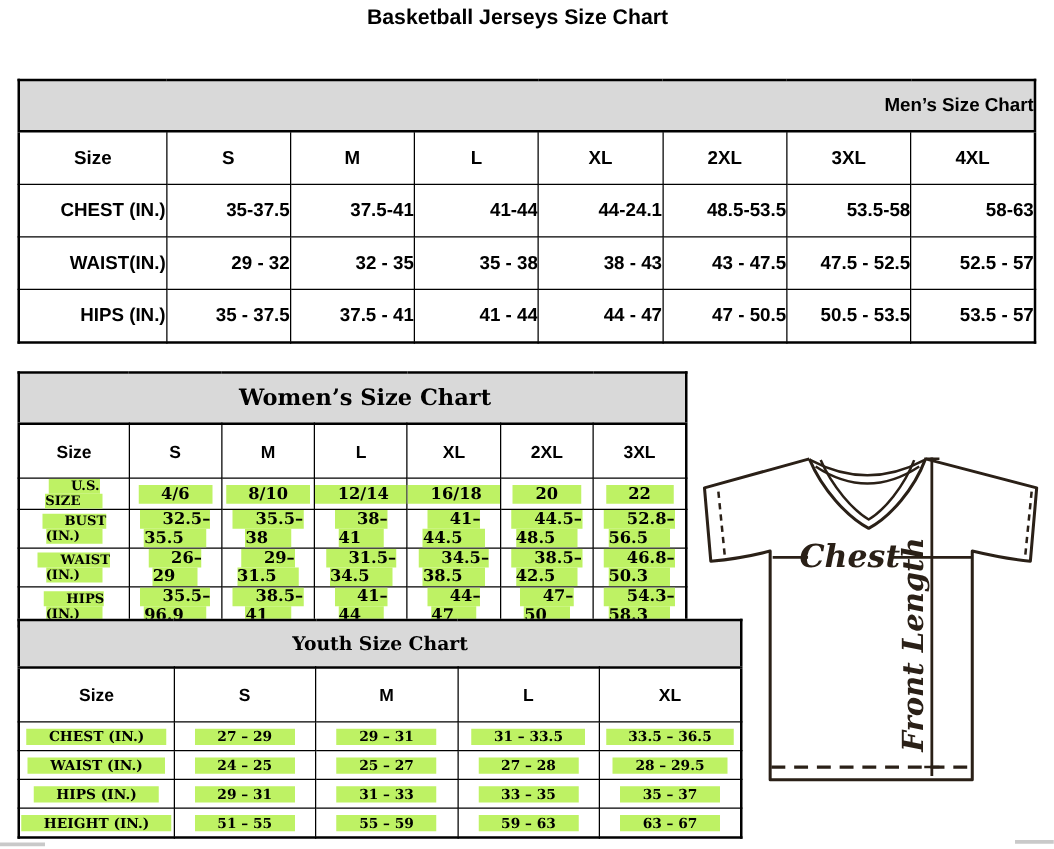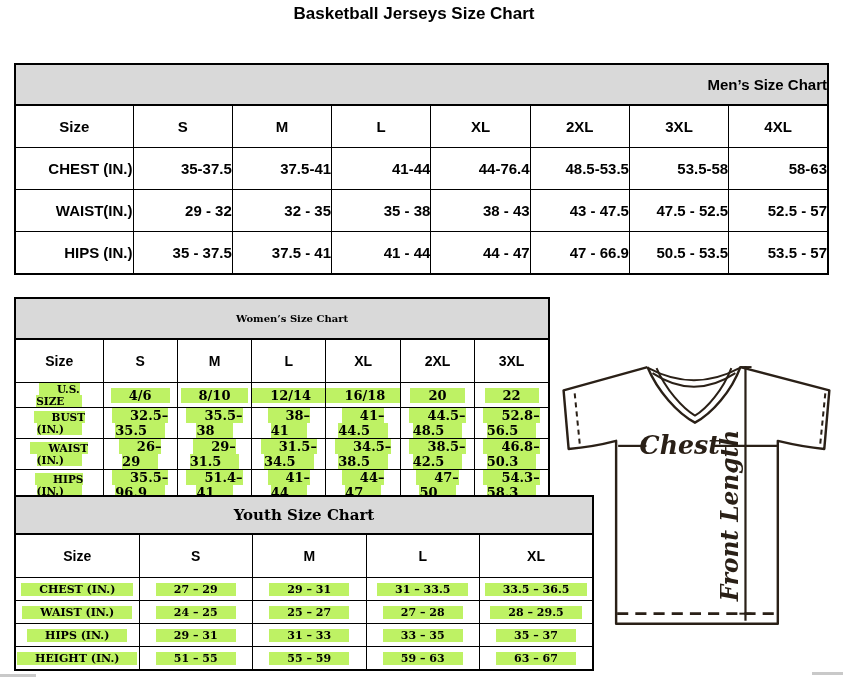--- a/index.html
+++ b/index.html
@@ -18,21 +18,21 @@
   .tbl-title{
     background:#d9d9d9;font-weight:bold;font-size:16px;border-bottom:2px solid #000;
   }
   
   .men{left:14px;top:63px;width:815px;}
   .men .tbl-title{height:39px;}
   .men th{height:41px;font-size:15px;font-weight:bold;}
   .men td{height:41px;font-size:15px;font-weight:bold;text-align:right;}
   
   .women{left:14px;top:297px;width:536px;}
-  .women .tbl-title{height:39px;font-size:10px;padding-left:20px;}
+  .women .tbl-title{height:39px;font-size:18px;padding-left:20px;}
   .women th{height:42px;font-size:14px;font-weight:bold;}
   .women td{
     height:21px;font-size:13px;font-weight:bold;
     font-family:"DejaVu Serif",serif;
   }
   .women td.rowlabel{font-size:10.5px;}
   
   .youth{left:14px;top:495px;width:580px;}
   .youth .tbl-title{height:36px;font-size:15px;}
   .youth th{height:42px;font-size:14px;font-weight:bold;}
@@ -76,42 +76,42 @@
     <th>XL</th>
     <th>2XL</th>
     <th>3XL</th>
     <th>4XL</th>
   </tr>
   <tr>
     <td class="rowlabel">CHEST (IN.)</td>
     <td>35-37.5</td>
     <td>37.5-41</td>
     <td>41-44</td>
-    <td>44-76.4</td>
+    <td>44-24.1</td>
     <td>48.5-53.5</td>
     <td>53.5-58</td>
     <td>58-63</td>
   </tr>
   <tr>
     <td class="rowlabel">WAIST(IN.)</td>
     <td>29 - 32</td>
     <td>32 - 35</td>
     <td>35 - 38</td>
     <td>38 - 43</td>
     <td>43 - 47.5</td>
     <td>47.5 - 52.5</td>
     <td>52.5 - 57</td>
   </tr>
   <tr>
     <td class="rowlabel">HIPS (IN.)</td>
     <td>35 - 37.5</td>
     <td>37.5 - 41</td>
     <td>41 - 44</td>
     <td>44 - 47</td>
-    <td>47 - 66.9</td>
+    <td>47 - 50.5</td>
     <td>50.5 - 53.5</td>
     <td>53.5 - 57</td>
   </tr>
 </tbody>
   </table>
 
 <table class="women">
   <colgroup>
       <col style="width:88px">
       <col>
@@ -157,21 +157,21 @@
     <td><span class="hl">26–29</span></td>
     <td><span class="hl">29–31.5</span></td>
     <td><span class="hl">31.5–34.5</span></td>
     <td><span class="hl">34.5–38.5</span></td>
     <td><span class="hl">38.5–42.5</span></td>
     <td><span class="hl">46.8–50.3</span></td>
   </tr>
   <tr>
     <td class="rowlabel"><span class="hl">HIPS (IN.)</span></td>
     <td><span class="hl">35.5–96.9</span></td>
-    <td><span class="hl">51.4–41</span></td>
+    <td><span class="hl">38.5–41</span></td>
     <td><span class="hl">41–44</span></td>
     <td><span class="hl">44–47</span></td>
     <td><span class="hl">47–50</span></td>
     <td><span class="hl">54.3–58.3</span></td>
   </tr>
 </tbody>
   </table>
 
 <table class="youth">
   <colgroup>

